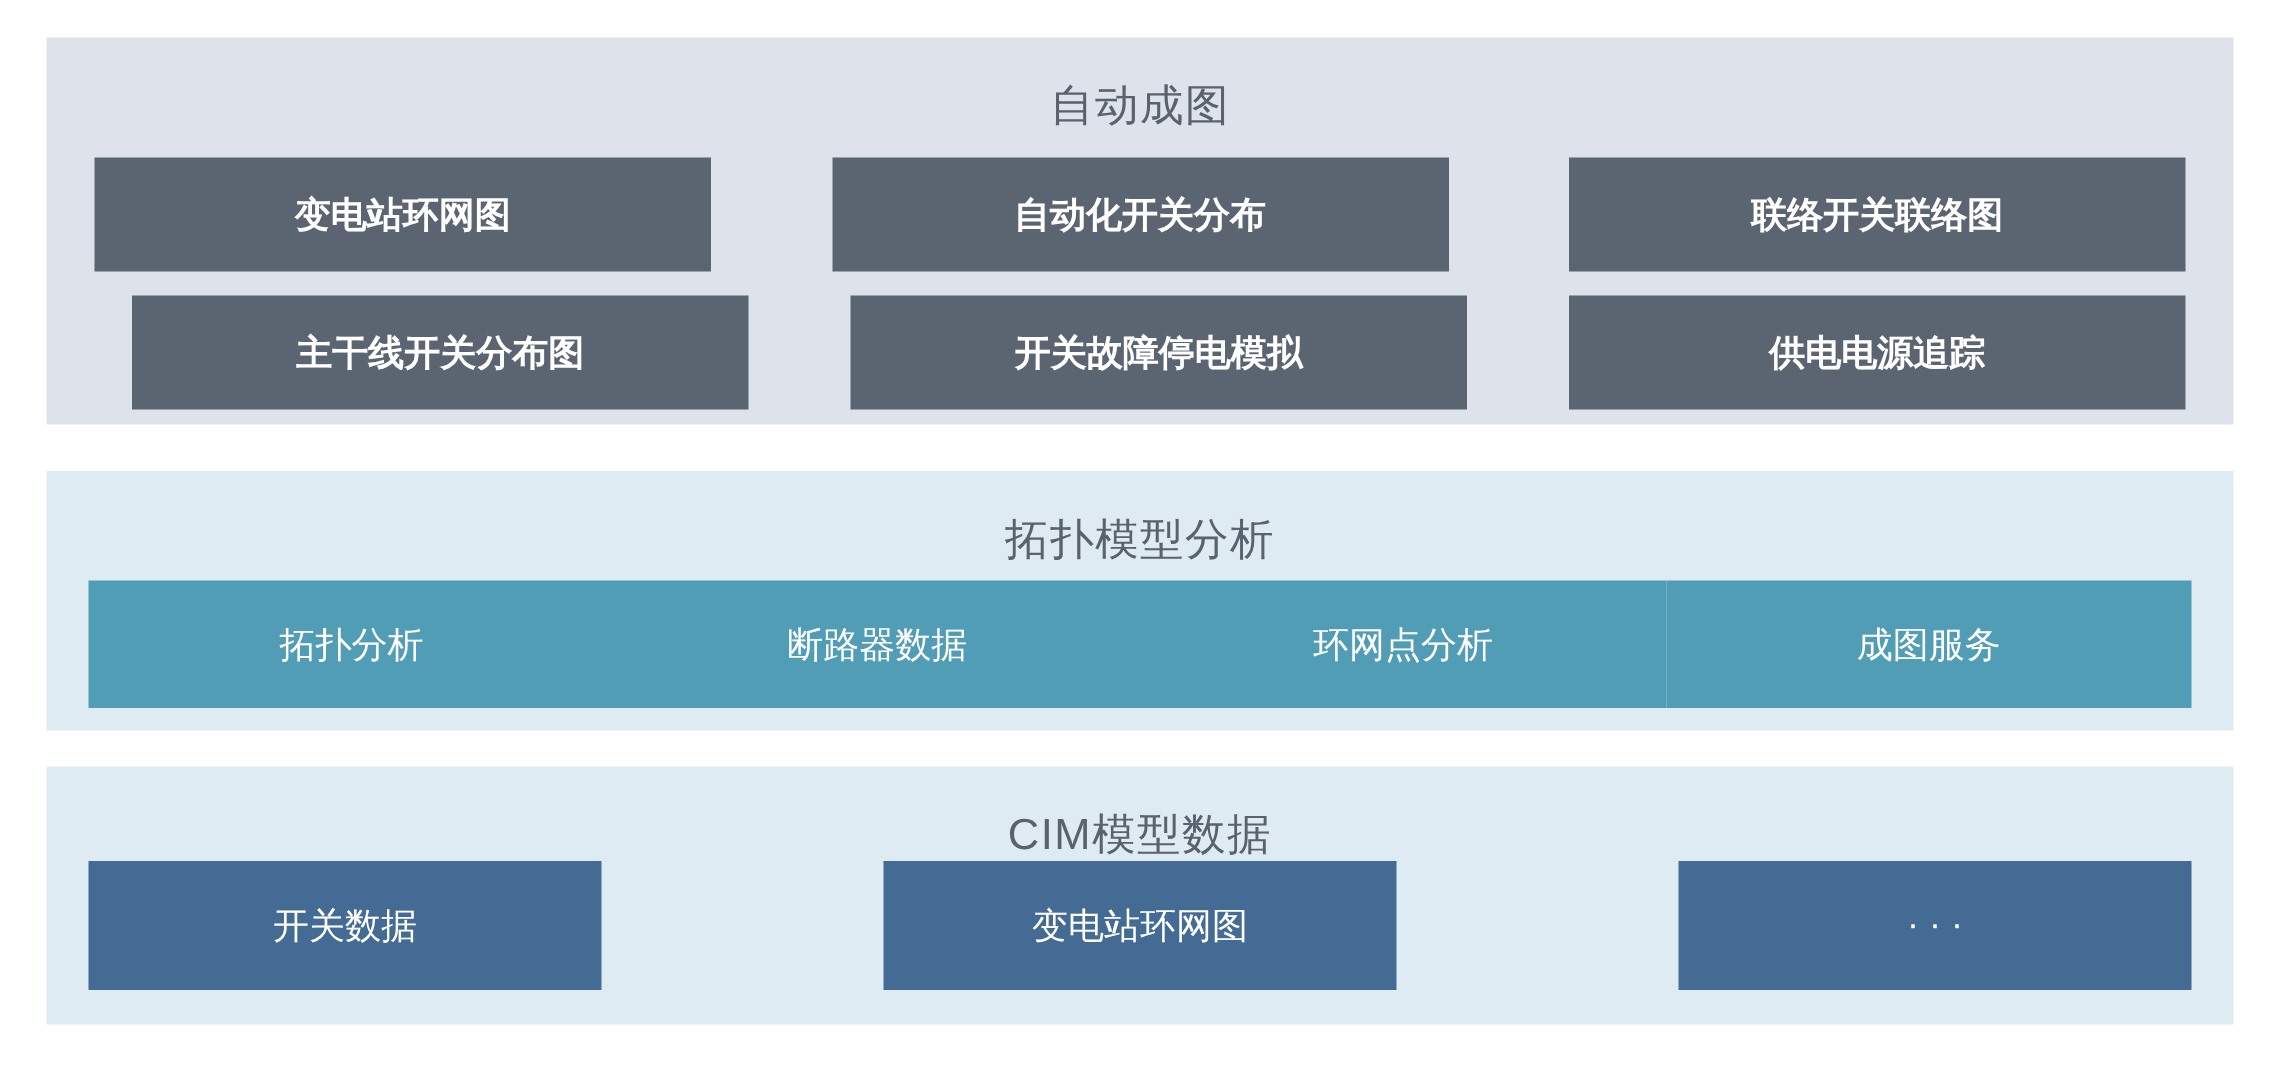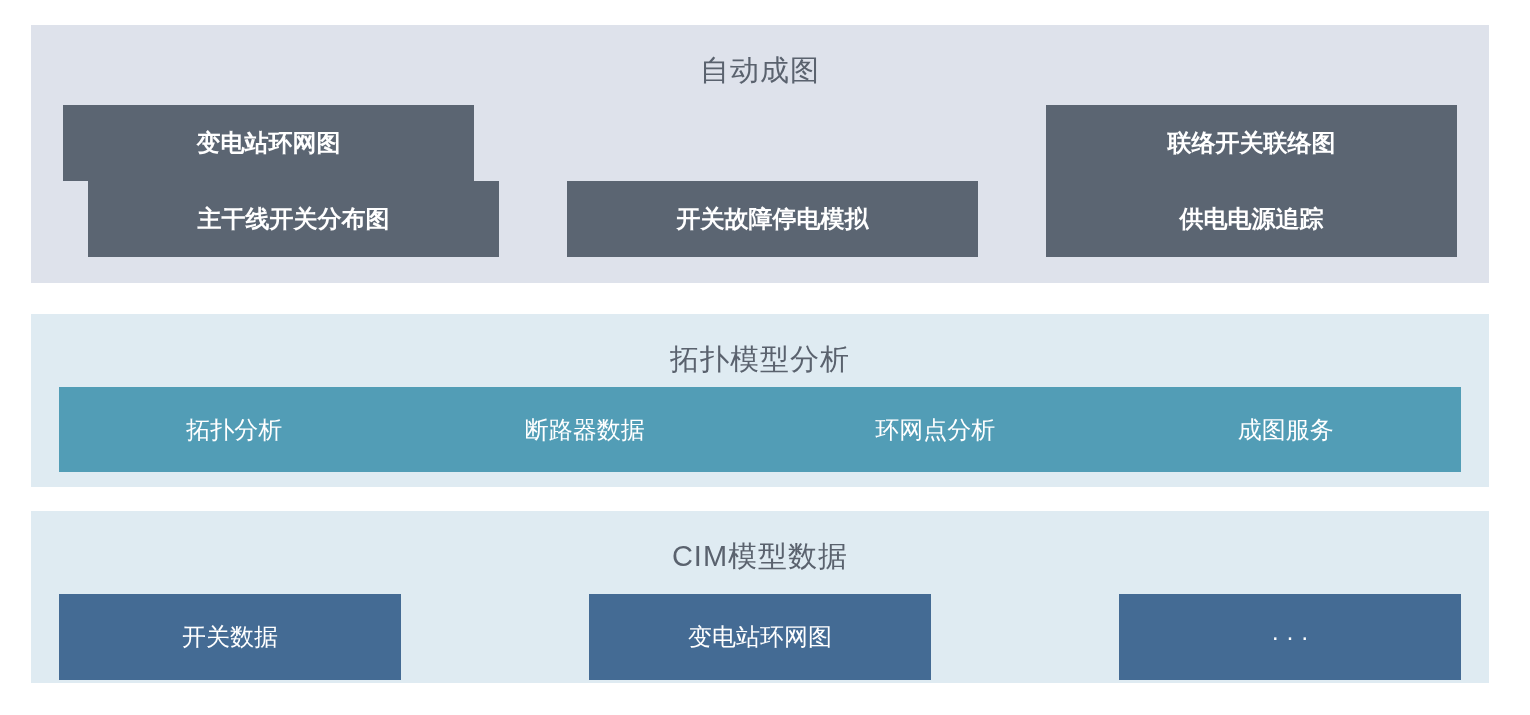--- a/index.html
+++ b/index.html
@@ -47,23 +47,23 @@
     letter-spacing: 1px;
   }
   .btn-row {
     position: absolute;
     left: 32px;
     right: 32px;
     display: flex;
     justify-content: space-between;
   }
   .panel-top .row-1 { top: 80px; }
-  .panel-top .row-2 { top: 156px; padding-left: 25px; }
+  .panel-top .row-2 { top: 172px; padding-left: 25px; }
   .panel-mid .btn-row { top: 73px; left: 28px; right: 28px; }
-  .panel-bot .btn-row { top: 83px; left: 28px; right: 28px; }
+  .panel-bot .btn-row { top: 63px; left: 28px; right: 28px; }
   .blk {
     display: flex;
     align-items: center;
     justify-content: center;
     color: #ffffff;
     text-align: center;
   }
   .blk-dark {
     width: 411px;
     height: 76px;
@@ -88,20 +88,21 @@
 </style>
 </head>
 <body>
 
 <div class="stage">
 
   <div class="panel panel-top">
     <div class="panel-title">自动成图</div>
     <div class="btn-row row-1">
       <div class="blk blk-dark">变电站环网图</div>
+      <div class="blk blk-dark">自动化开关分布</div>
       <div class="blk blk-dark">联络开关联络图</div>
     </div>
     <div class="btn-row row-2">
       <div class="blk blk-dark">主干线开关分布图</div>
       <div class="blk blk-dark">开关故障停电模拟</div>
       <div class="blk blk-dark">供电电源追踪</div>
     </div>
   </div>
 
   <div class="panel panel-mid">

